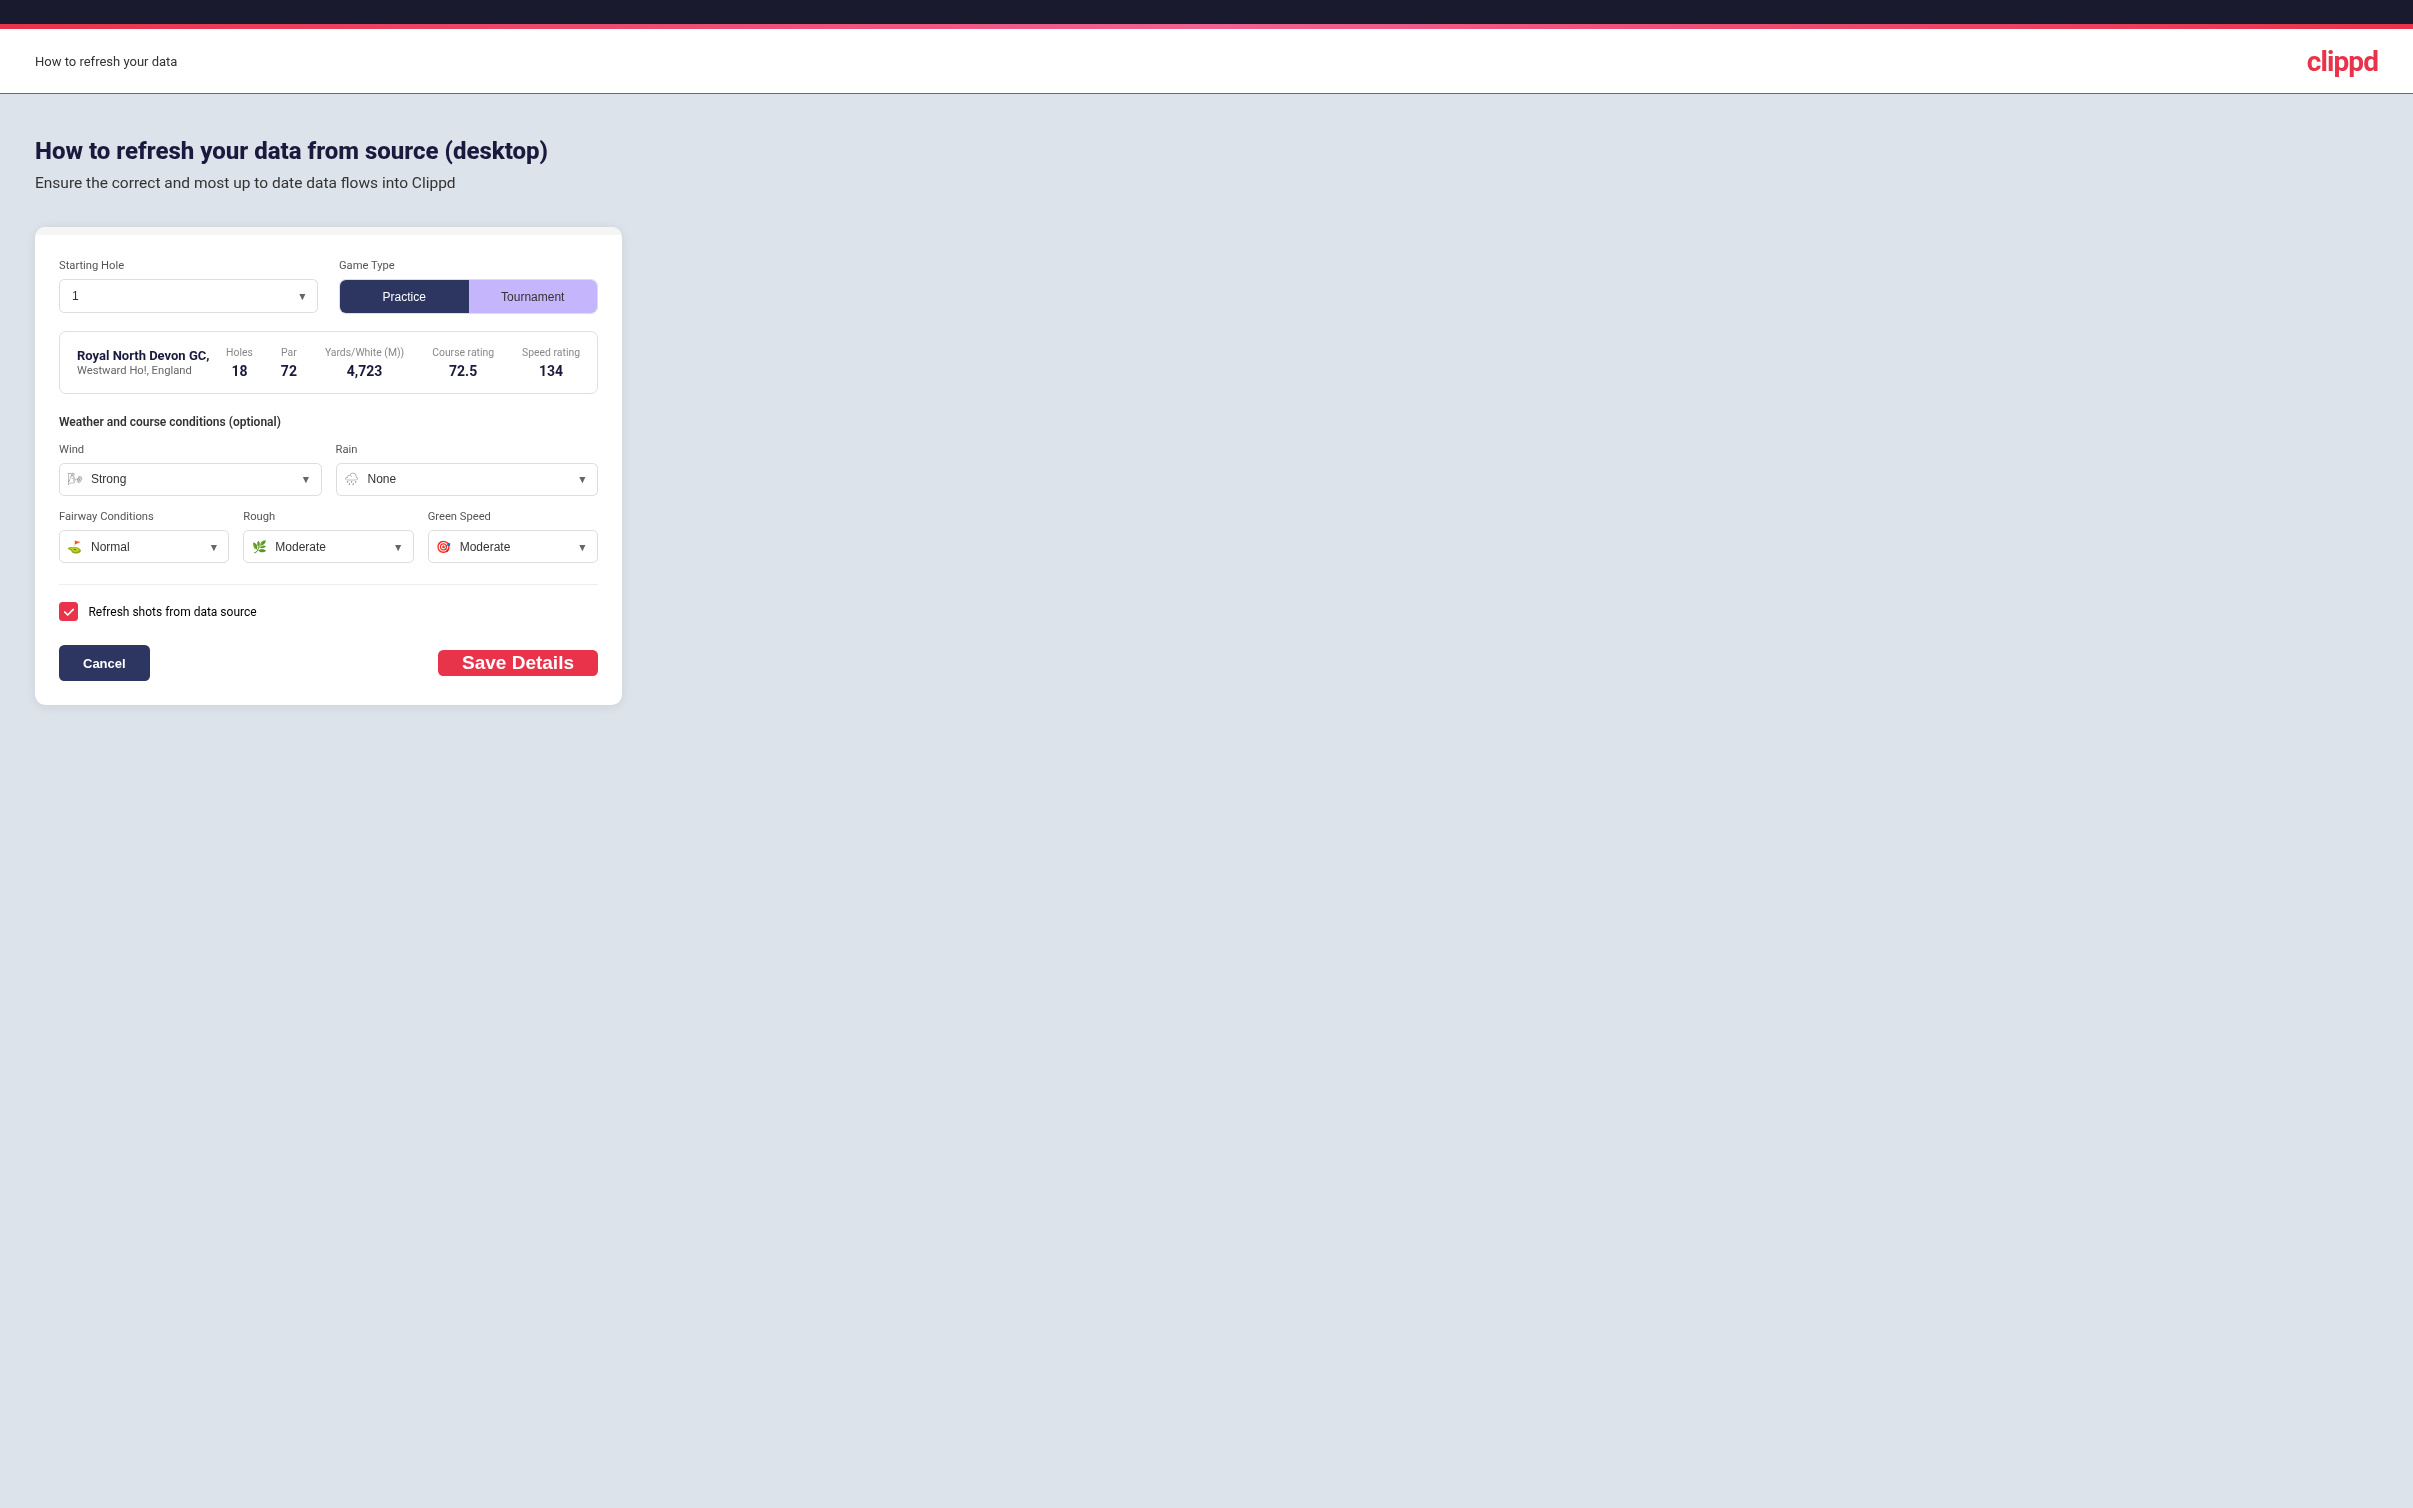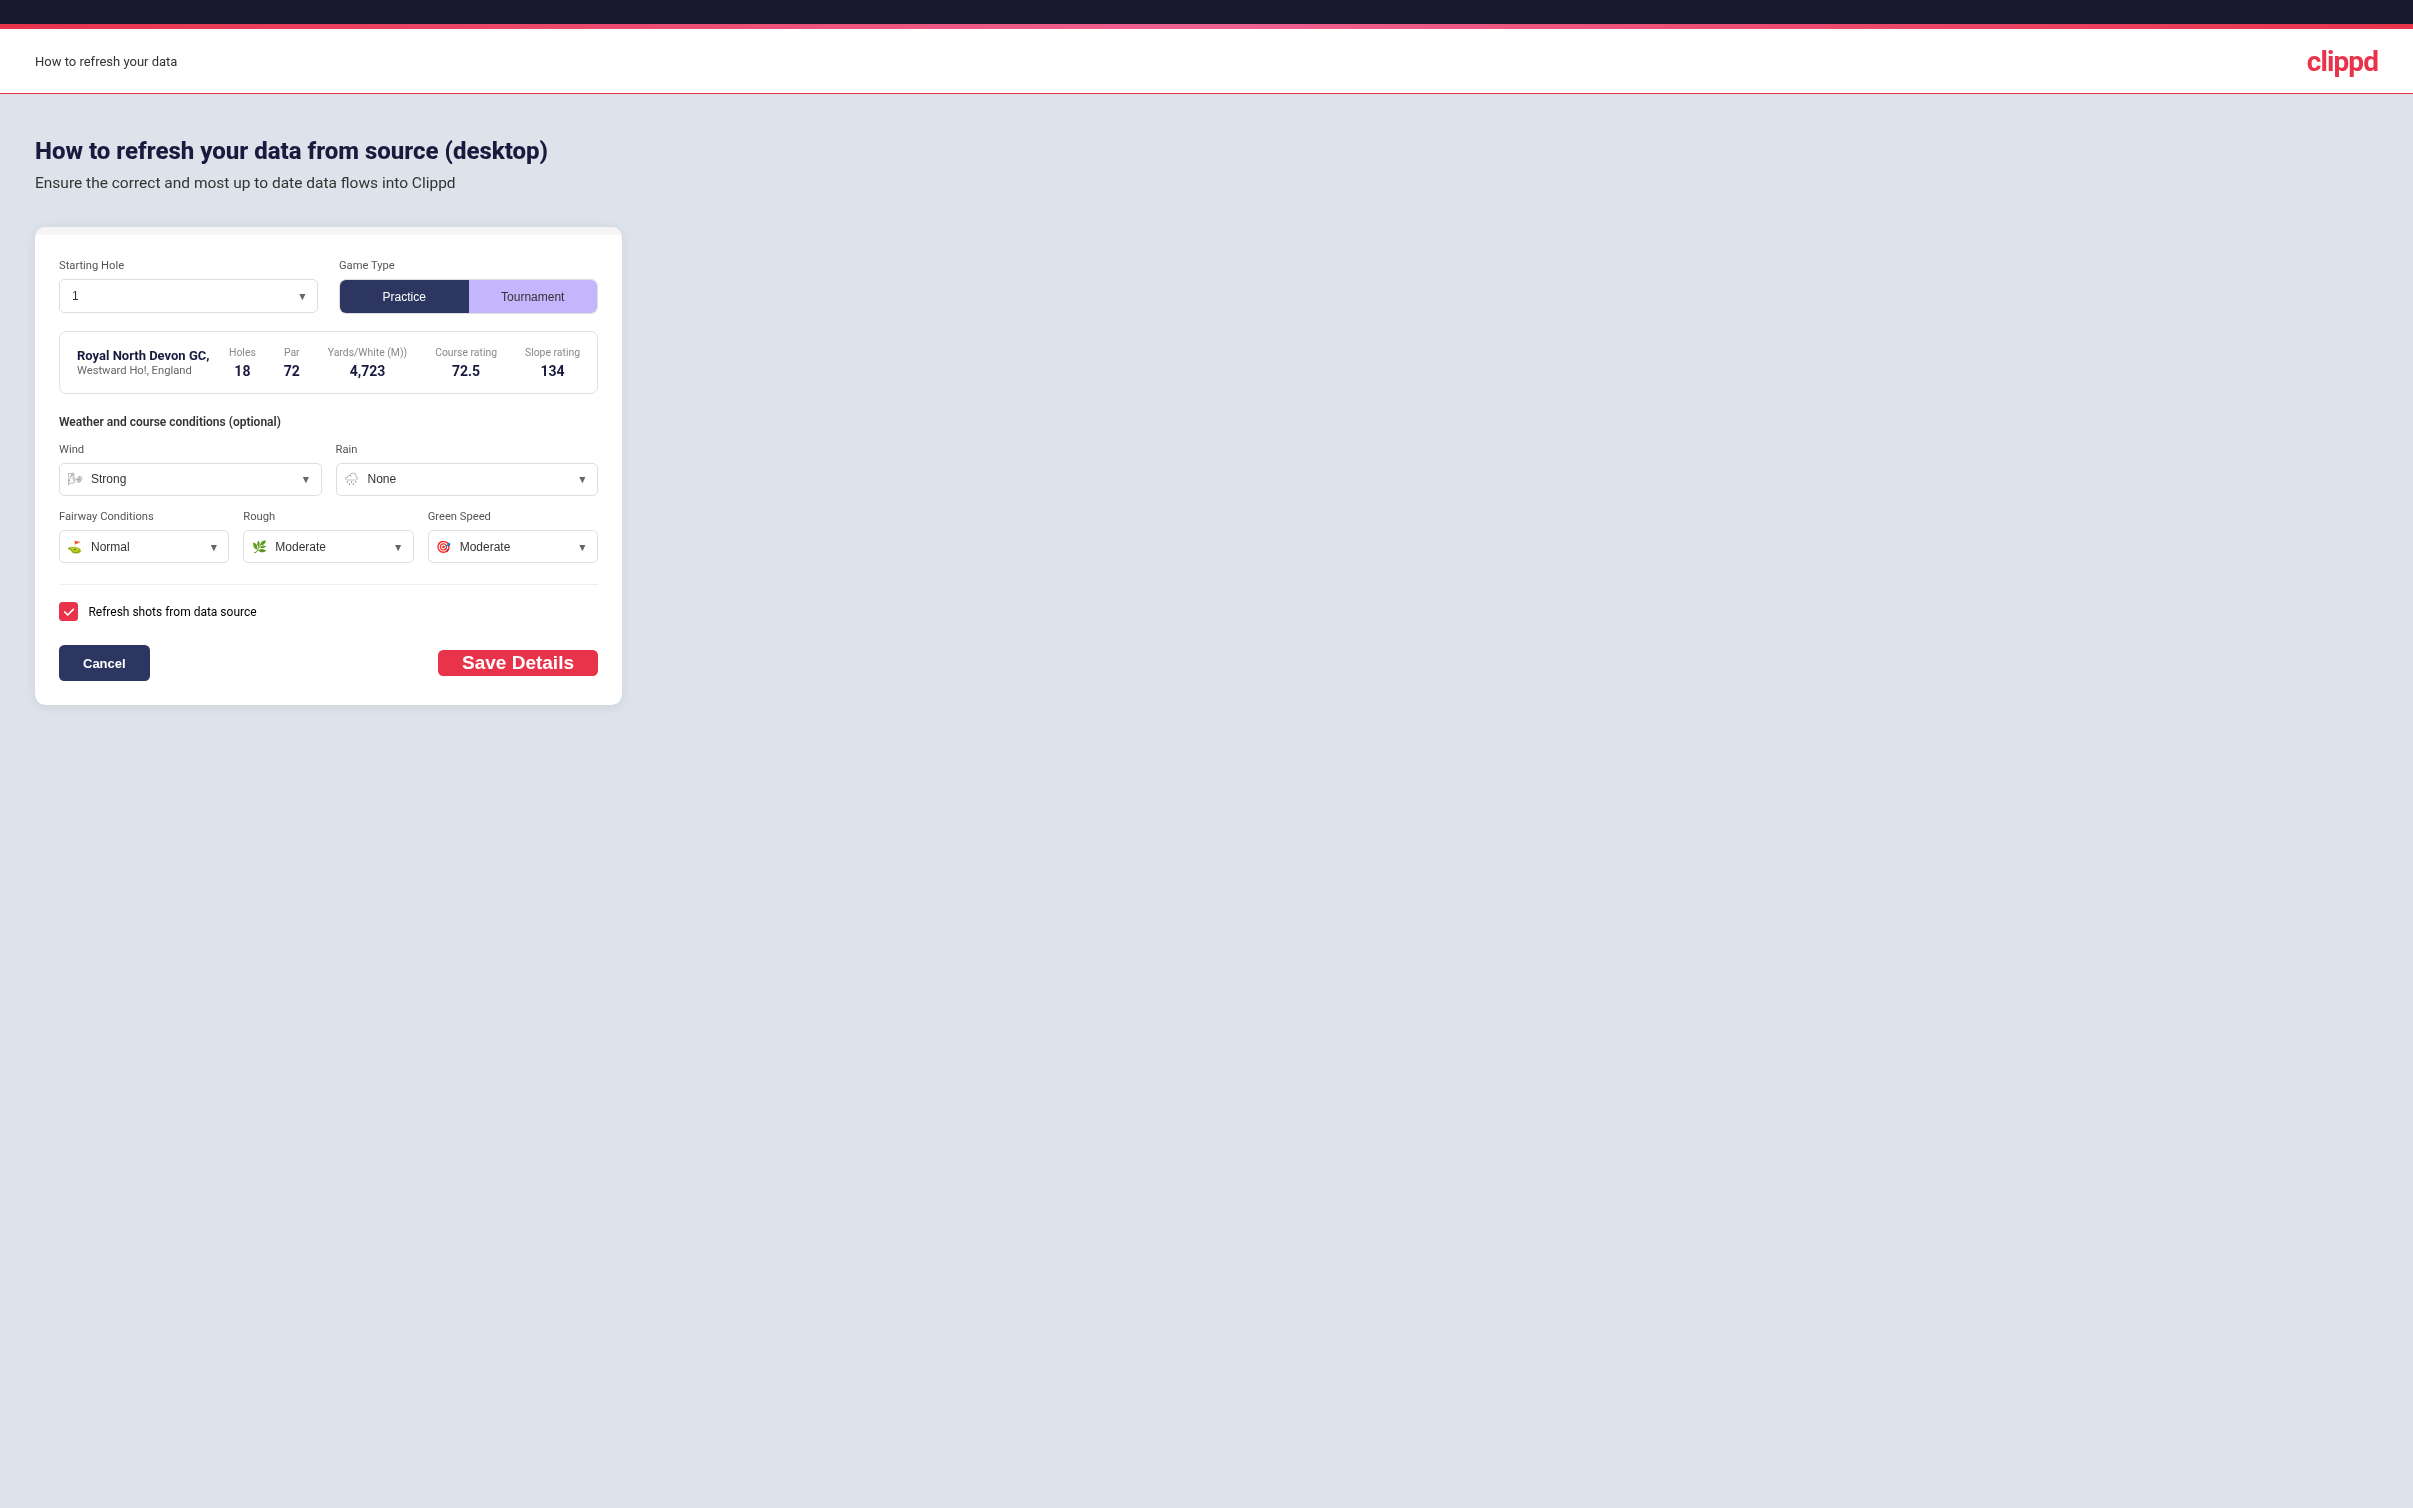--- a/index.html
+++ b/index.html
@@ -371,21 +371,21 @@
             </div>
             <div class="course-stat">
               <div class="course-stat-label">Yards/White (M))</div>
               <div class="course-stat-value">4,723</div>
             </div>
             <div class="course-stat">
               <div class="course-stat-label">Course rating</div>
               <div class="course-stat-value">72.5</div>
             </div>
             <div class="course-stat">
-              <div class="course-stat-label">Slope rating</div>
+              <div class="course-stat-label">Speed rating</div>
               <div class="course-stat-value">134</div>
             </div>
           </div>
         </div>
 
         <div class="section-title">Weather and course conditions (optional)</div>
 
         <div class="conditions-grid">
           <div class="form-group">
             <label class="form-label">Wind</label>

